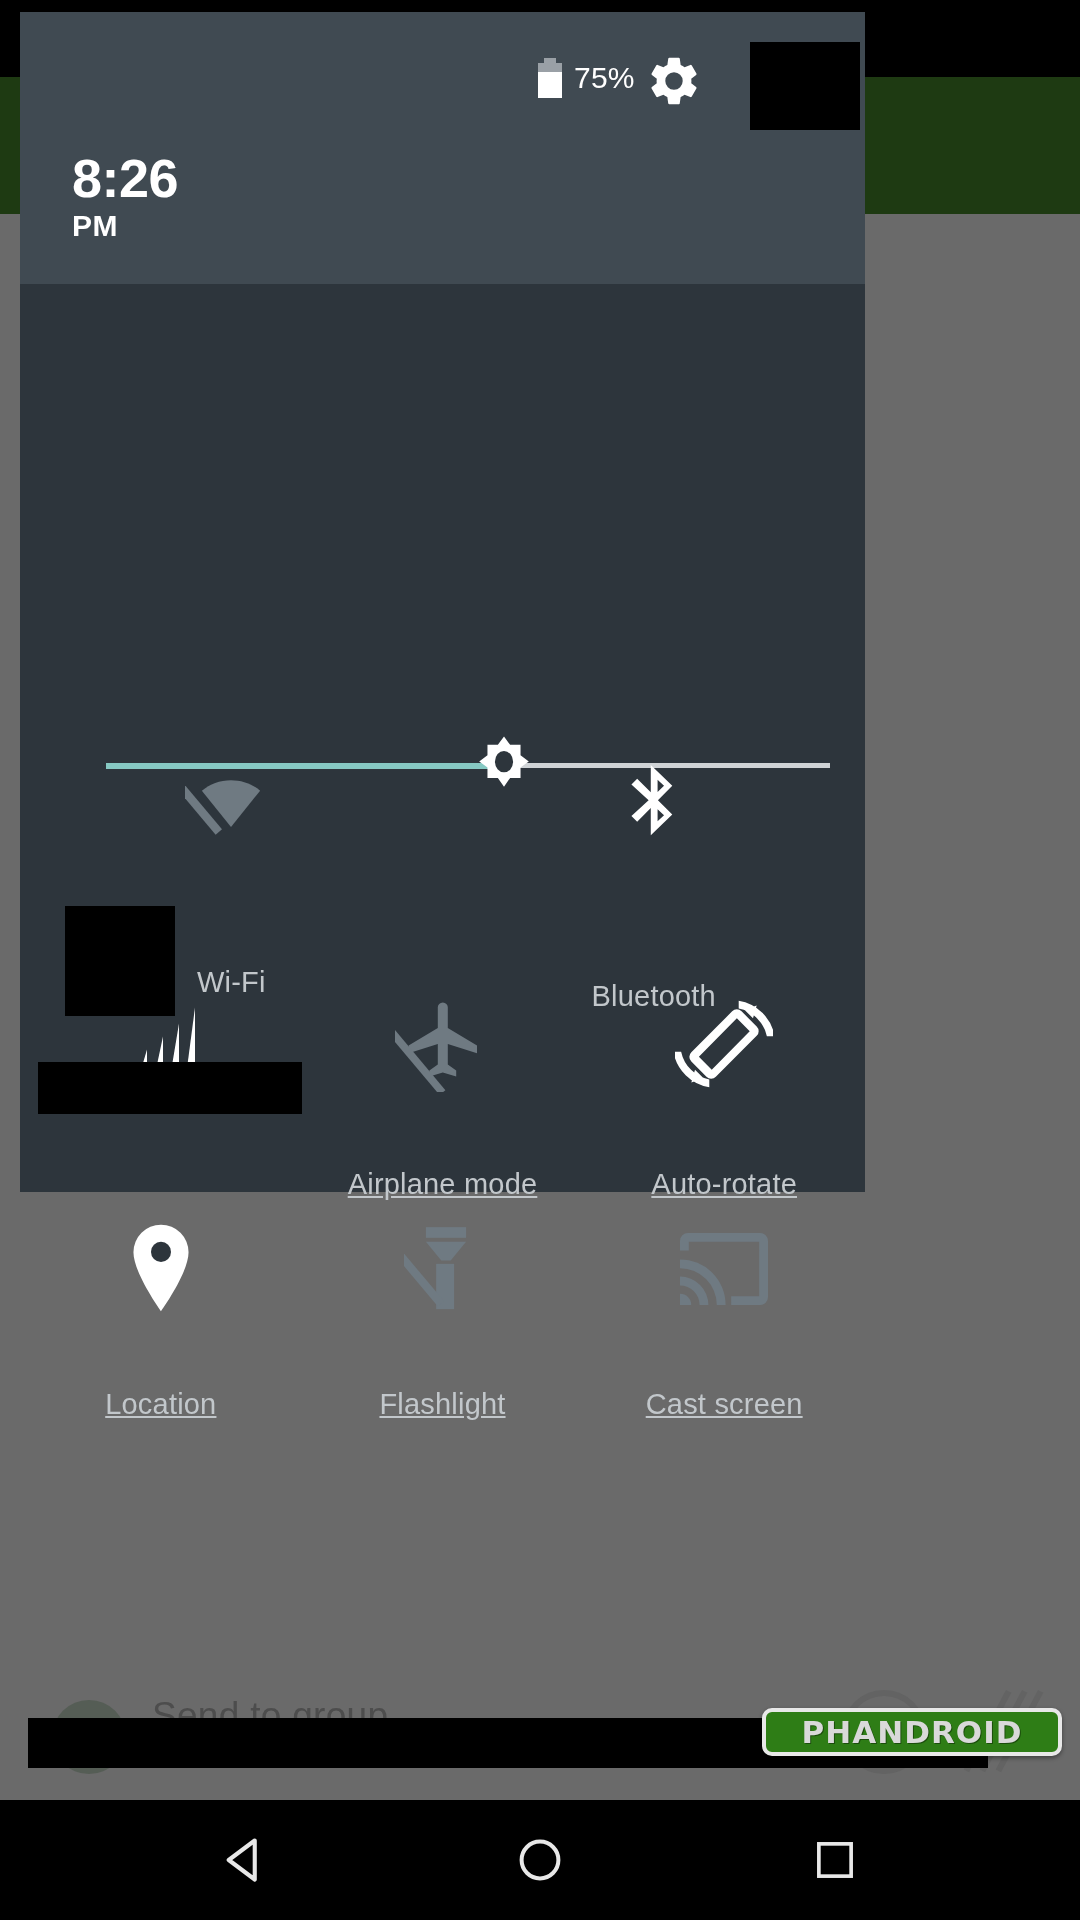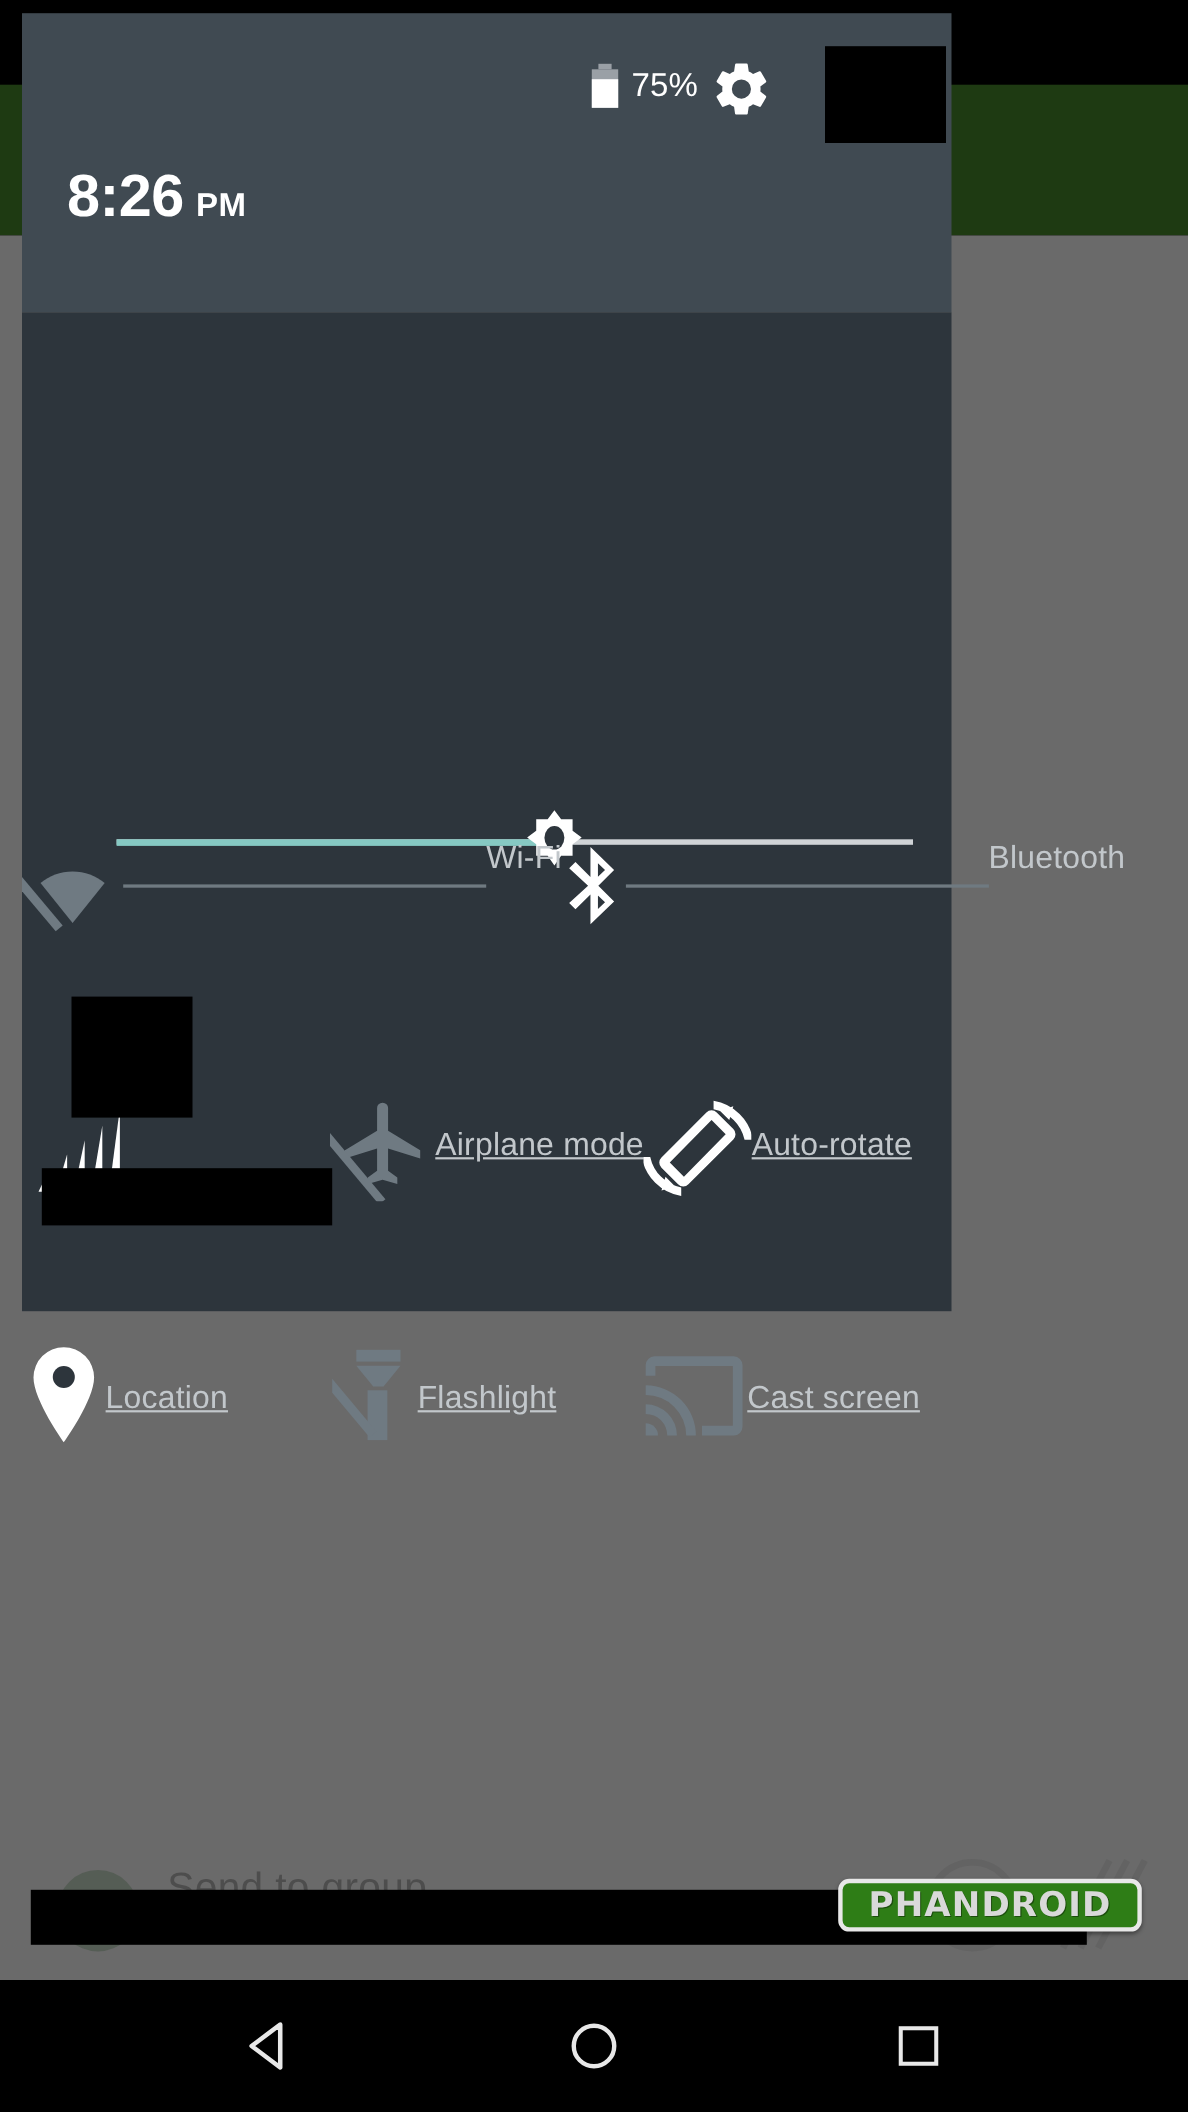--- a/index.html
+++ b/index.html
@@ -108,21 +108,21 @@
   .battery-pct {
     font-size:30px; color:#ffffff; font-weight:400; letter-spacing:0.2px;
   }
   .gear-btn {
     position:absolute; left:625px; top:40px; width:58px; height:58px;
   }
   .gear-btn svg { width:58px; height:58px; display:block; }
 
   .clock-wrap {
     position:absolute; left:41px; top:135px;
-    display:flex; align-items:baseline;
+    display:flex; align-items:baseline;flex-direction:column;
   }
   .clock-time {
     font-size:54px; font-weight:700; color:#ffffff; letter-spacing:-0.5px;
   }
   .clock-ampm {
     font-size:30px; font-weight:700; color:#ffffff;
     margin-left:11px; letter-spacing:0.5px;
   }
   .date-text {
     position:absolute; left:41px; top:237px;
@@ -150,21 +150,21 @@
   
   .tile-row {
     position:absolute; left:0; width:845px; display:flex;
   }
   .row-1 { top:480px; height:210px; }
   .row-2 { top:705px; height:230px; }
   .row-3 { top:935px; height:220px; }
 
   .tile {
     flex:1; position:relative;
-    display:flex; flex-direction:row; align-items:flex-start;
+    display:flex; flex-direction:column; align-items:center;gap:33px;
   }
   .tile .icon { height:96px; display:flex; align-items:center; justify-content:center; }
   .tile .icon svg { display:block; }
   .tile .label {
     font-size:29px; color:#c2c7cb; letter-spacing:0.2px; white-space:nowrap;
   }
   .tile.dual .underline {
     width:330px; height:3px; background:#6f7a81;
     margin-top:40px; margin-bottom:24px;
   }
@@ -197,21 +197,21 @@
     font-size:31px; color:#6b6b6b; text-align:right;
   }
   .notif-sub {
     position:absolute; right:38px; top:88px;
     font-size:31px; color:#6b6b6b; text-align:right;
   }
 
   
   .watermark {
     position:absolute; left:762px; top:1708px;
-    width:276px; height:48px;
+    width:300px; height:48px;
     background:#2e7d16;
     border:4px solid #e8e8e8;
     border-radius:10px;
     display:flex; align-items:center; justify-content:center;
     box-shadow:0 2px 4px rgba(0,0,0,0.4);
   }
   .watermark span {
     font-family:"DejaVu Sans", sans-serif;
     font-size:31px; font-weight:700; color:#d9d9d9;
     letter-spacing:1px;

